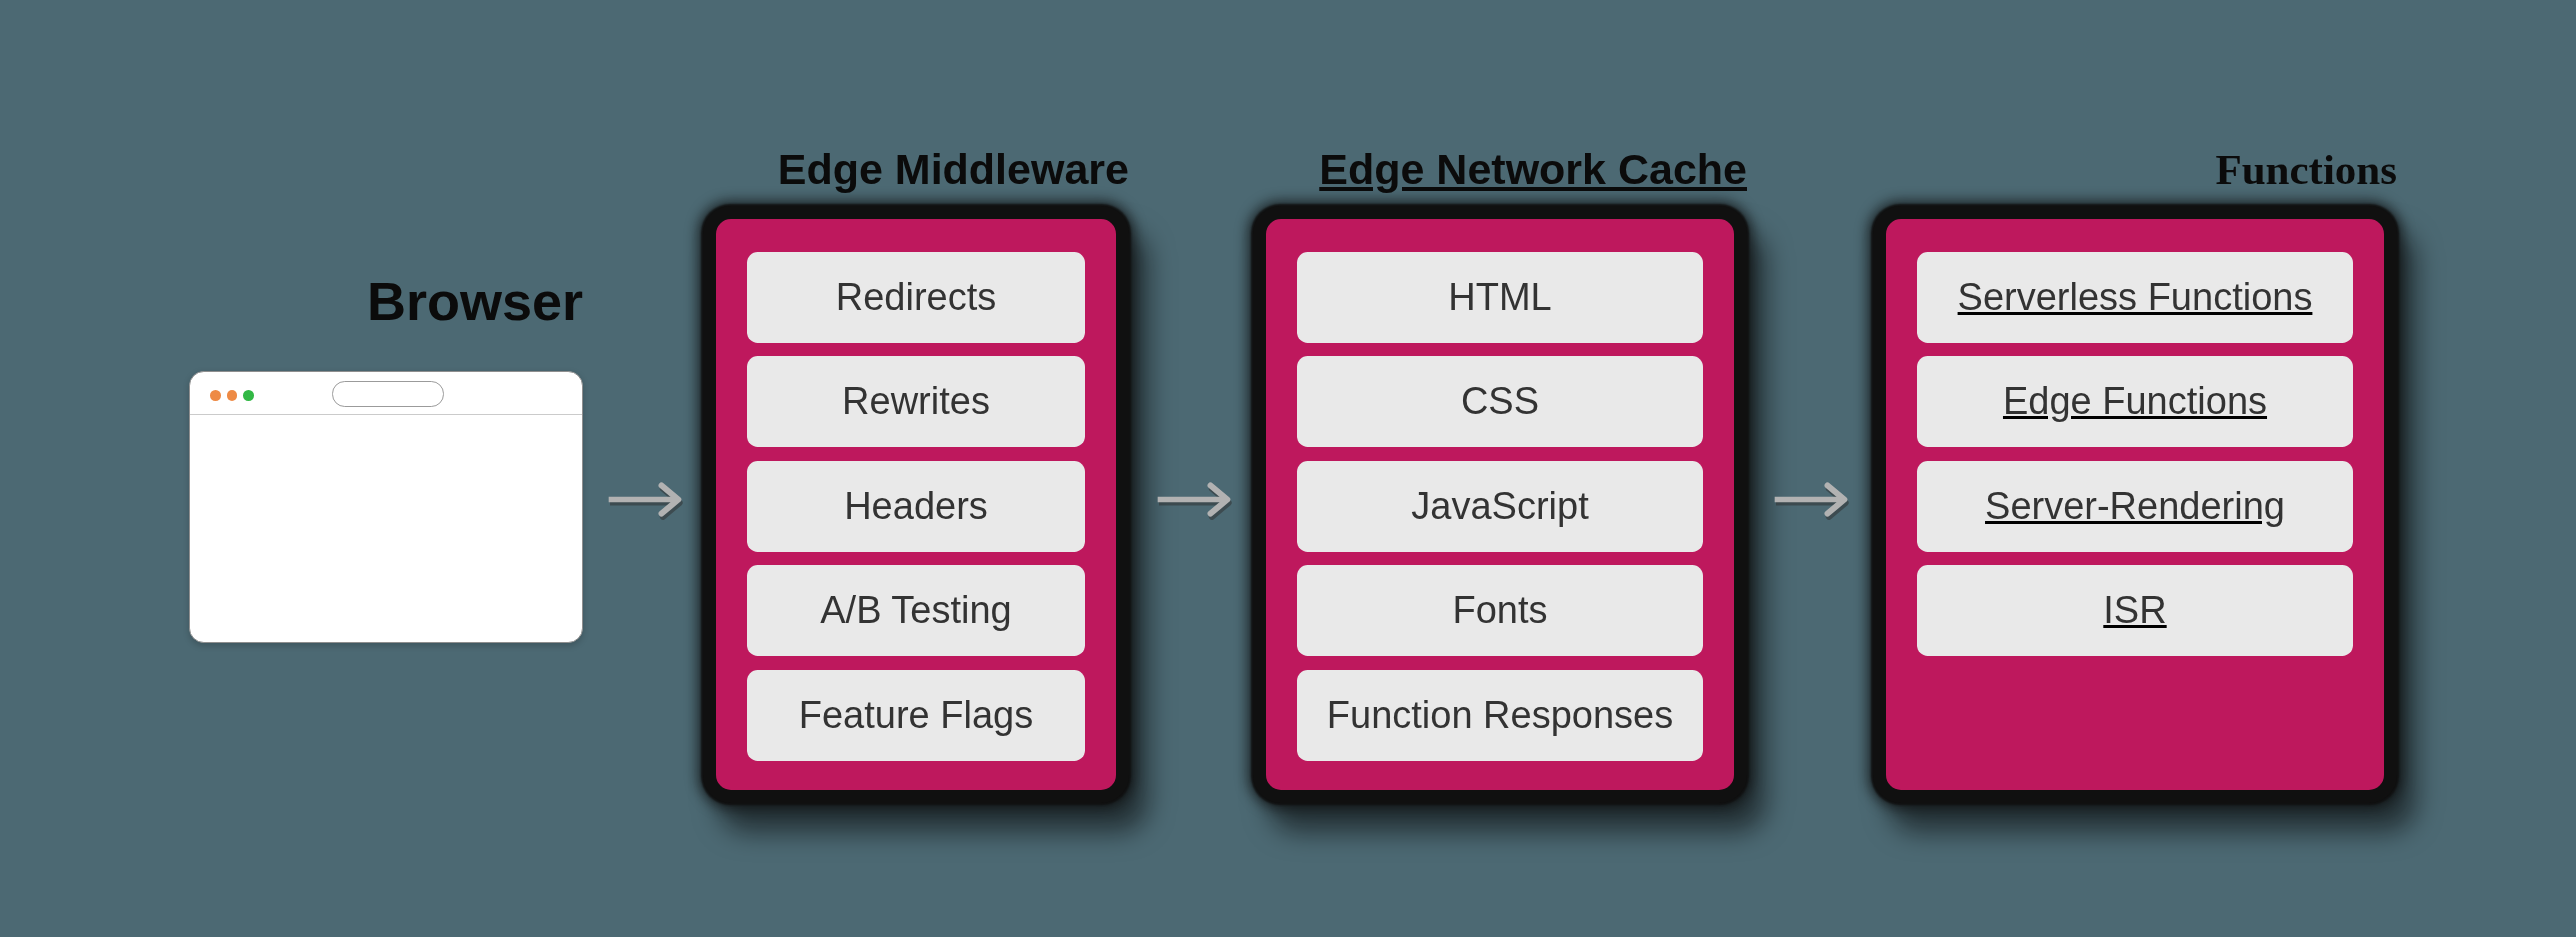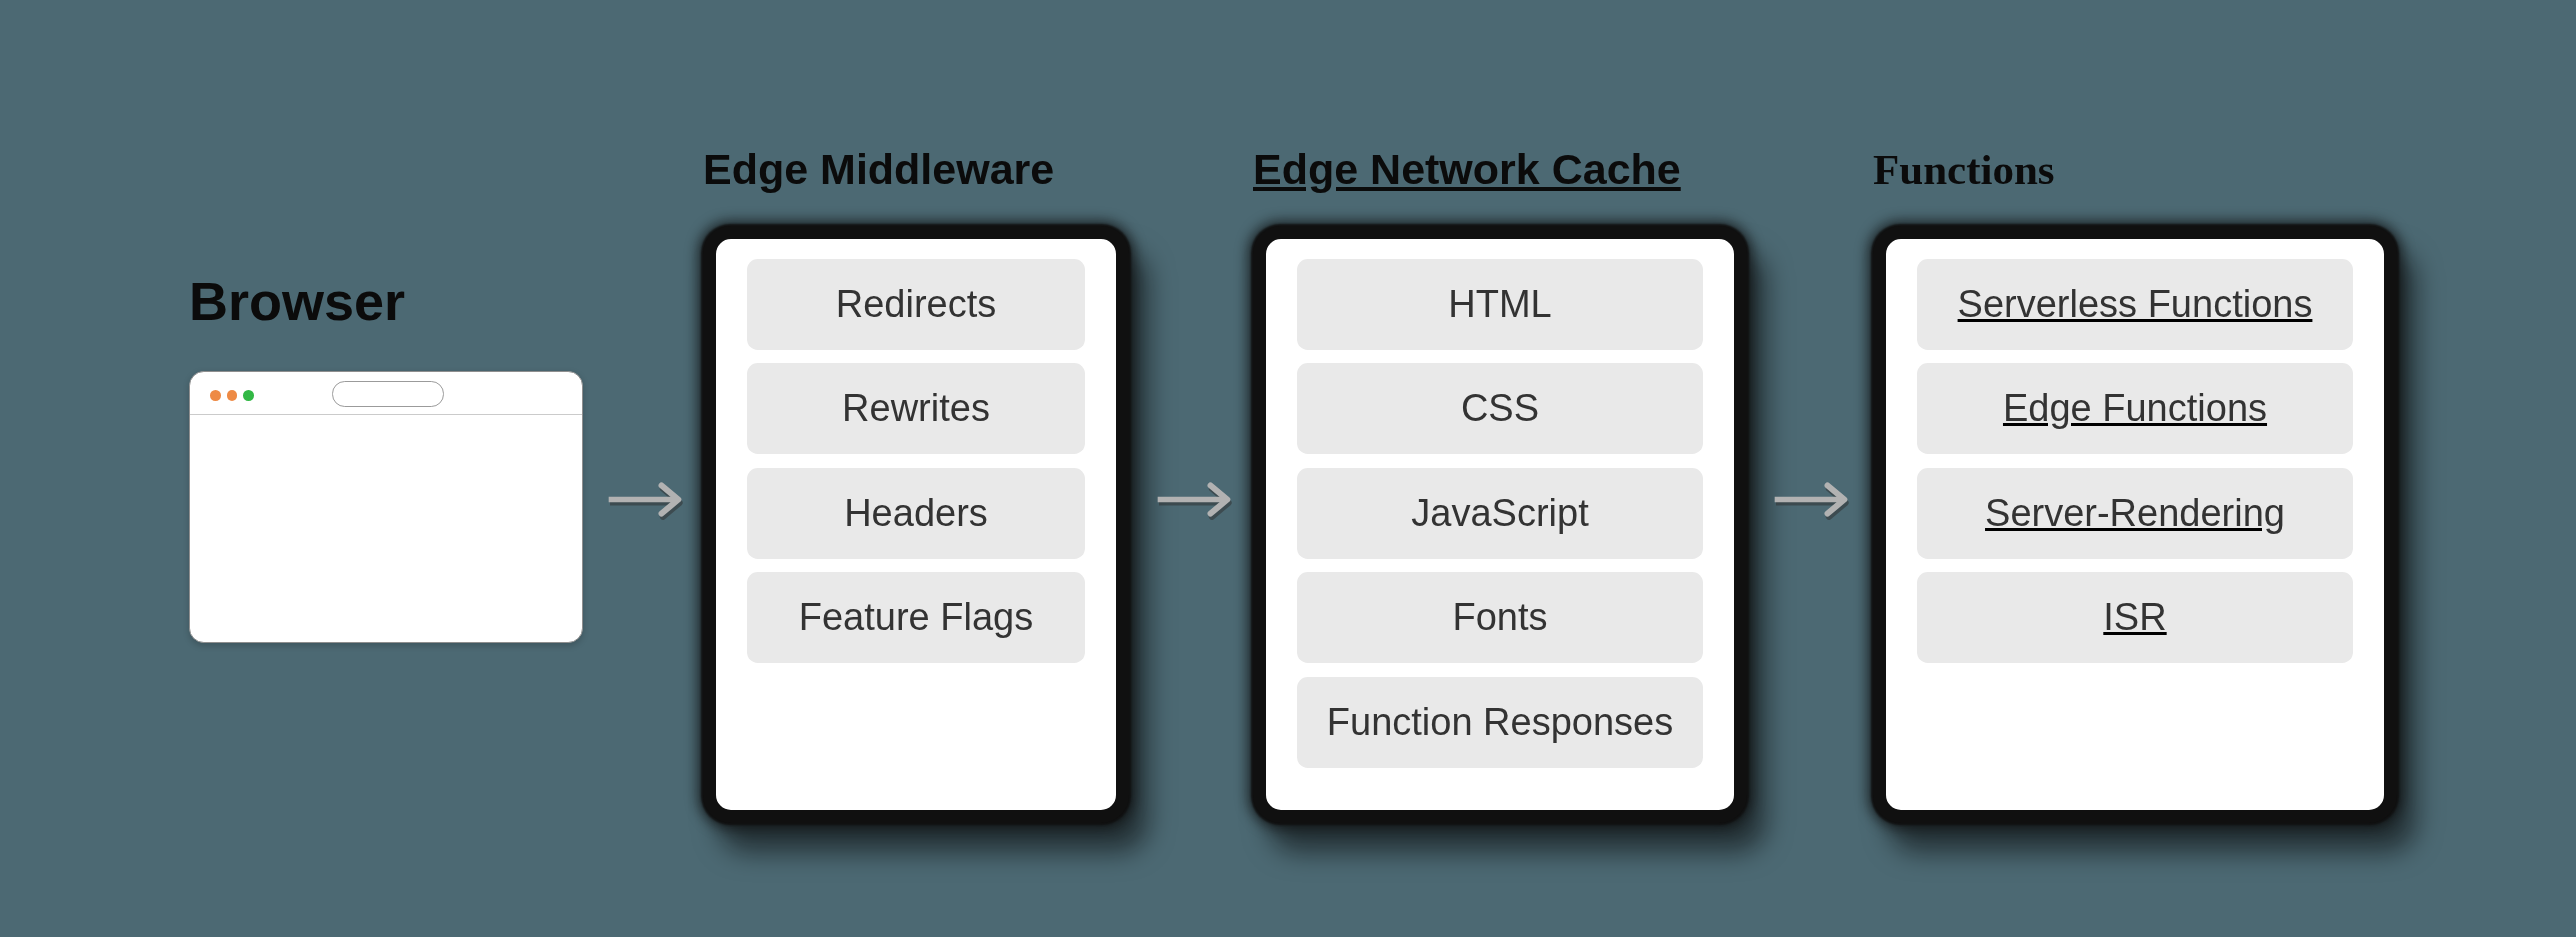--- a/index.html
+++ b/index.html
@@ -5,21 +5,21 @@
   html,body{margin:0;padding:0;}
   body{
     width:2576px;height:937px;position:relative;overflow:hidden;
     background:#4c6973;
     font-family:"Liberation Sans", sans-serif;
   }
   .stage{position:absolute;inset:0;}
 
   
   .heading{
-    position:absolute;text-align:left;
+    position:absolute;text-align:right;
     font-size:43px;font-weight:700;color:#0b0b0b;
     line-height:55px;letter-spacing:0px;white-space:nowrap;
   }
   #browser-label{left:189px;top:274px;width:394px;font-size:54px;}
   #title-middleware{left:703px;top:142px;width:426px;}
   #title-cache{left:1253px;top:142px;width:494px;text-decoration:underline;}
   #title-functions{left:1873px;top:142px;width:524px;font-family:Liberation Serif, serif;}
 
   
   .browser-window{
@@ -37,27 +37,26 @@
   .url-bar{
     position:absolute;left:142px;top:9.4px;width:112px;height:25.5px;
     background:#ffffff;border:1.3px solid #9b9b9b;border-radius:12.7px;
     box-sizing:border-box;
   }
   .browser-content{height:227px;}
 
   
   .panel{
     position:absolute;top:206px;height:597px;box-sizing:border-box;
-    background:#ffffff;border:13.4px solid #101010;border-radius:28px;
-    padding:20px 31px;
+    background:#be185d;border:13.4px solid #101010;border-radius:28px;
+    padding:33px 31px;
     box-shadow:
       0 0 2px 1.3px rgba(16,16,16,0.95),
       0 0 12px 5.4px rgba(14,14,14,0.65),
       17.4px 27px 25.5px 1.3px rgba(6,6,6,0.55);
-    margin-top: 20px;
   }
   #panel-middleware{left:703px;width:426px;}
   #panel-cache{left:1253px;width:494px;}
   #panel-functions{left:1873px;width:524px;text-decoration:underline;}
   .panel-item{
     height:91px;margin-bottom:13.4px;border-radius:10.7px;background:#e9e9e9;
     display:flex;align-items:center;justify-content:center;
     font-size:38px;color:#333333;white-space:nowrap;
   }
   .panel-item:last-child{margin-bottom:0;}
@@ -99,20 +98,21 @@
         <polyline points="83,17 108,38 83,59" stroke-width="9" stroke-linecap="round" stroke-linejoin="round"></polyline>
       </g>
     </svg>
   </div>
 
   <div class="heading" id="title-middleware">Edge Middleware</div>
   <div class="panel" id="panel-middleware">
     <div class="panel-item">Redirects</div>
     <div class="panel-item">Rewrites</div>
     <div class="panel-item">Headers</div>
+    <div class="panel-item">A/B Testing</div>
     <div class="panel-item">Feature Flags</div>
   </div>
 
   <div class="arrow" id="arrow-2">
     <svg viewBox="0 0 118 76" xmlns="http://www.w3.org/2000/svg">
       <g stroke="#2e2e2e" opacity="0.5" fill="none" transform="translate(2,5)">
         <line x1="4" y1="38" x2="104" y2="38" stroke-width="8"></line>
         <polyline points="83,17 108,38 83,59" stroke-width="9" stroke-linecap="round" stroke-linejoin="round"></polyline>
       </g>
       <g stroke="#b2b2b2" fill="none">

